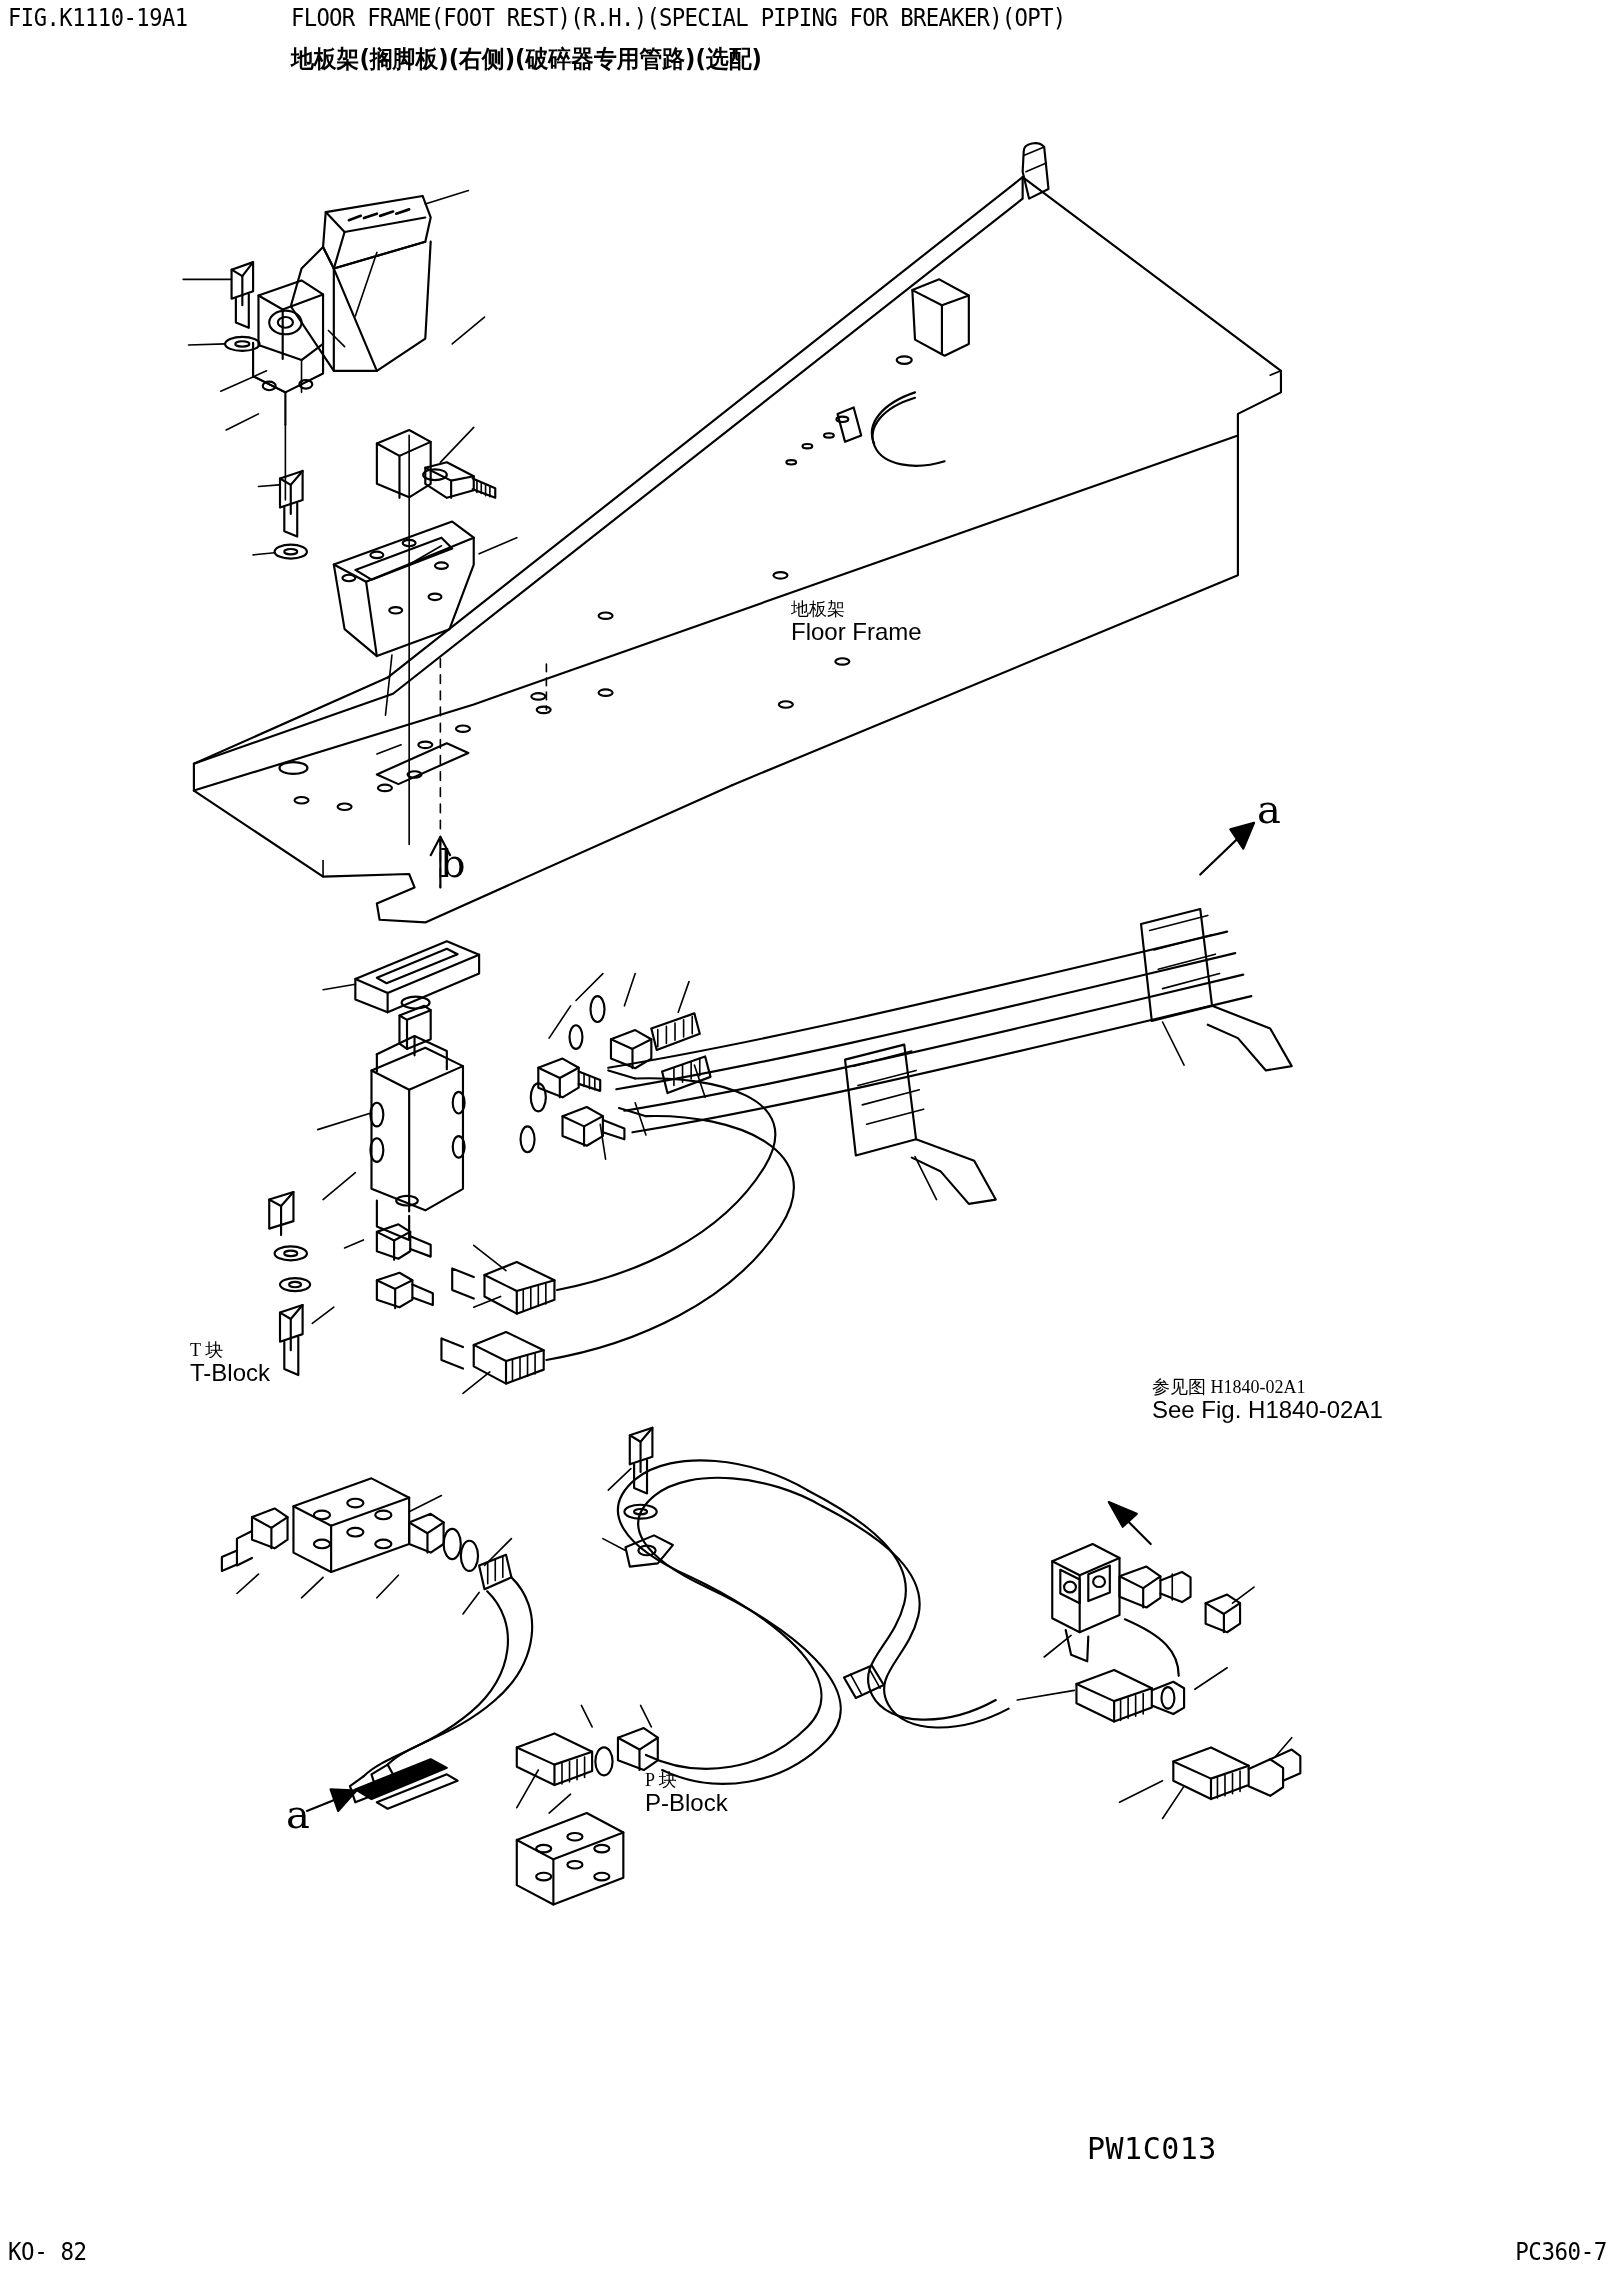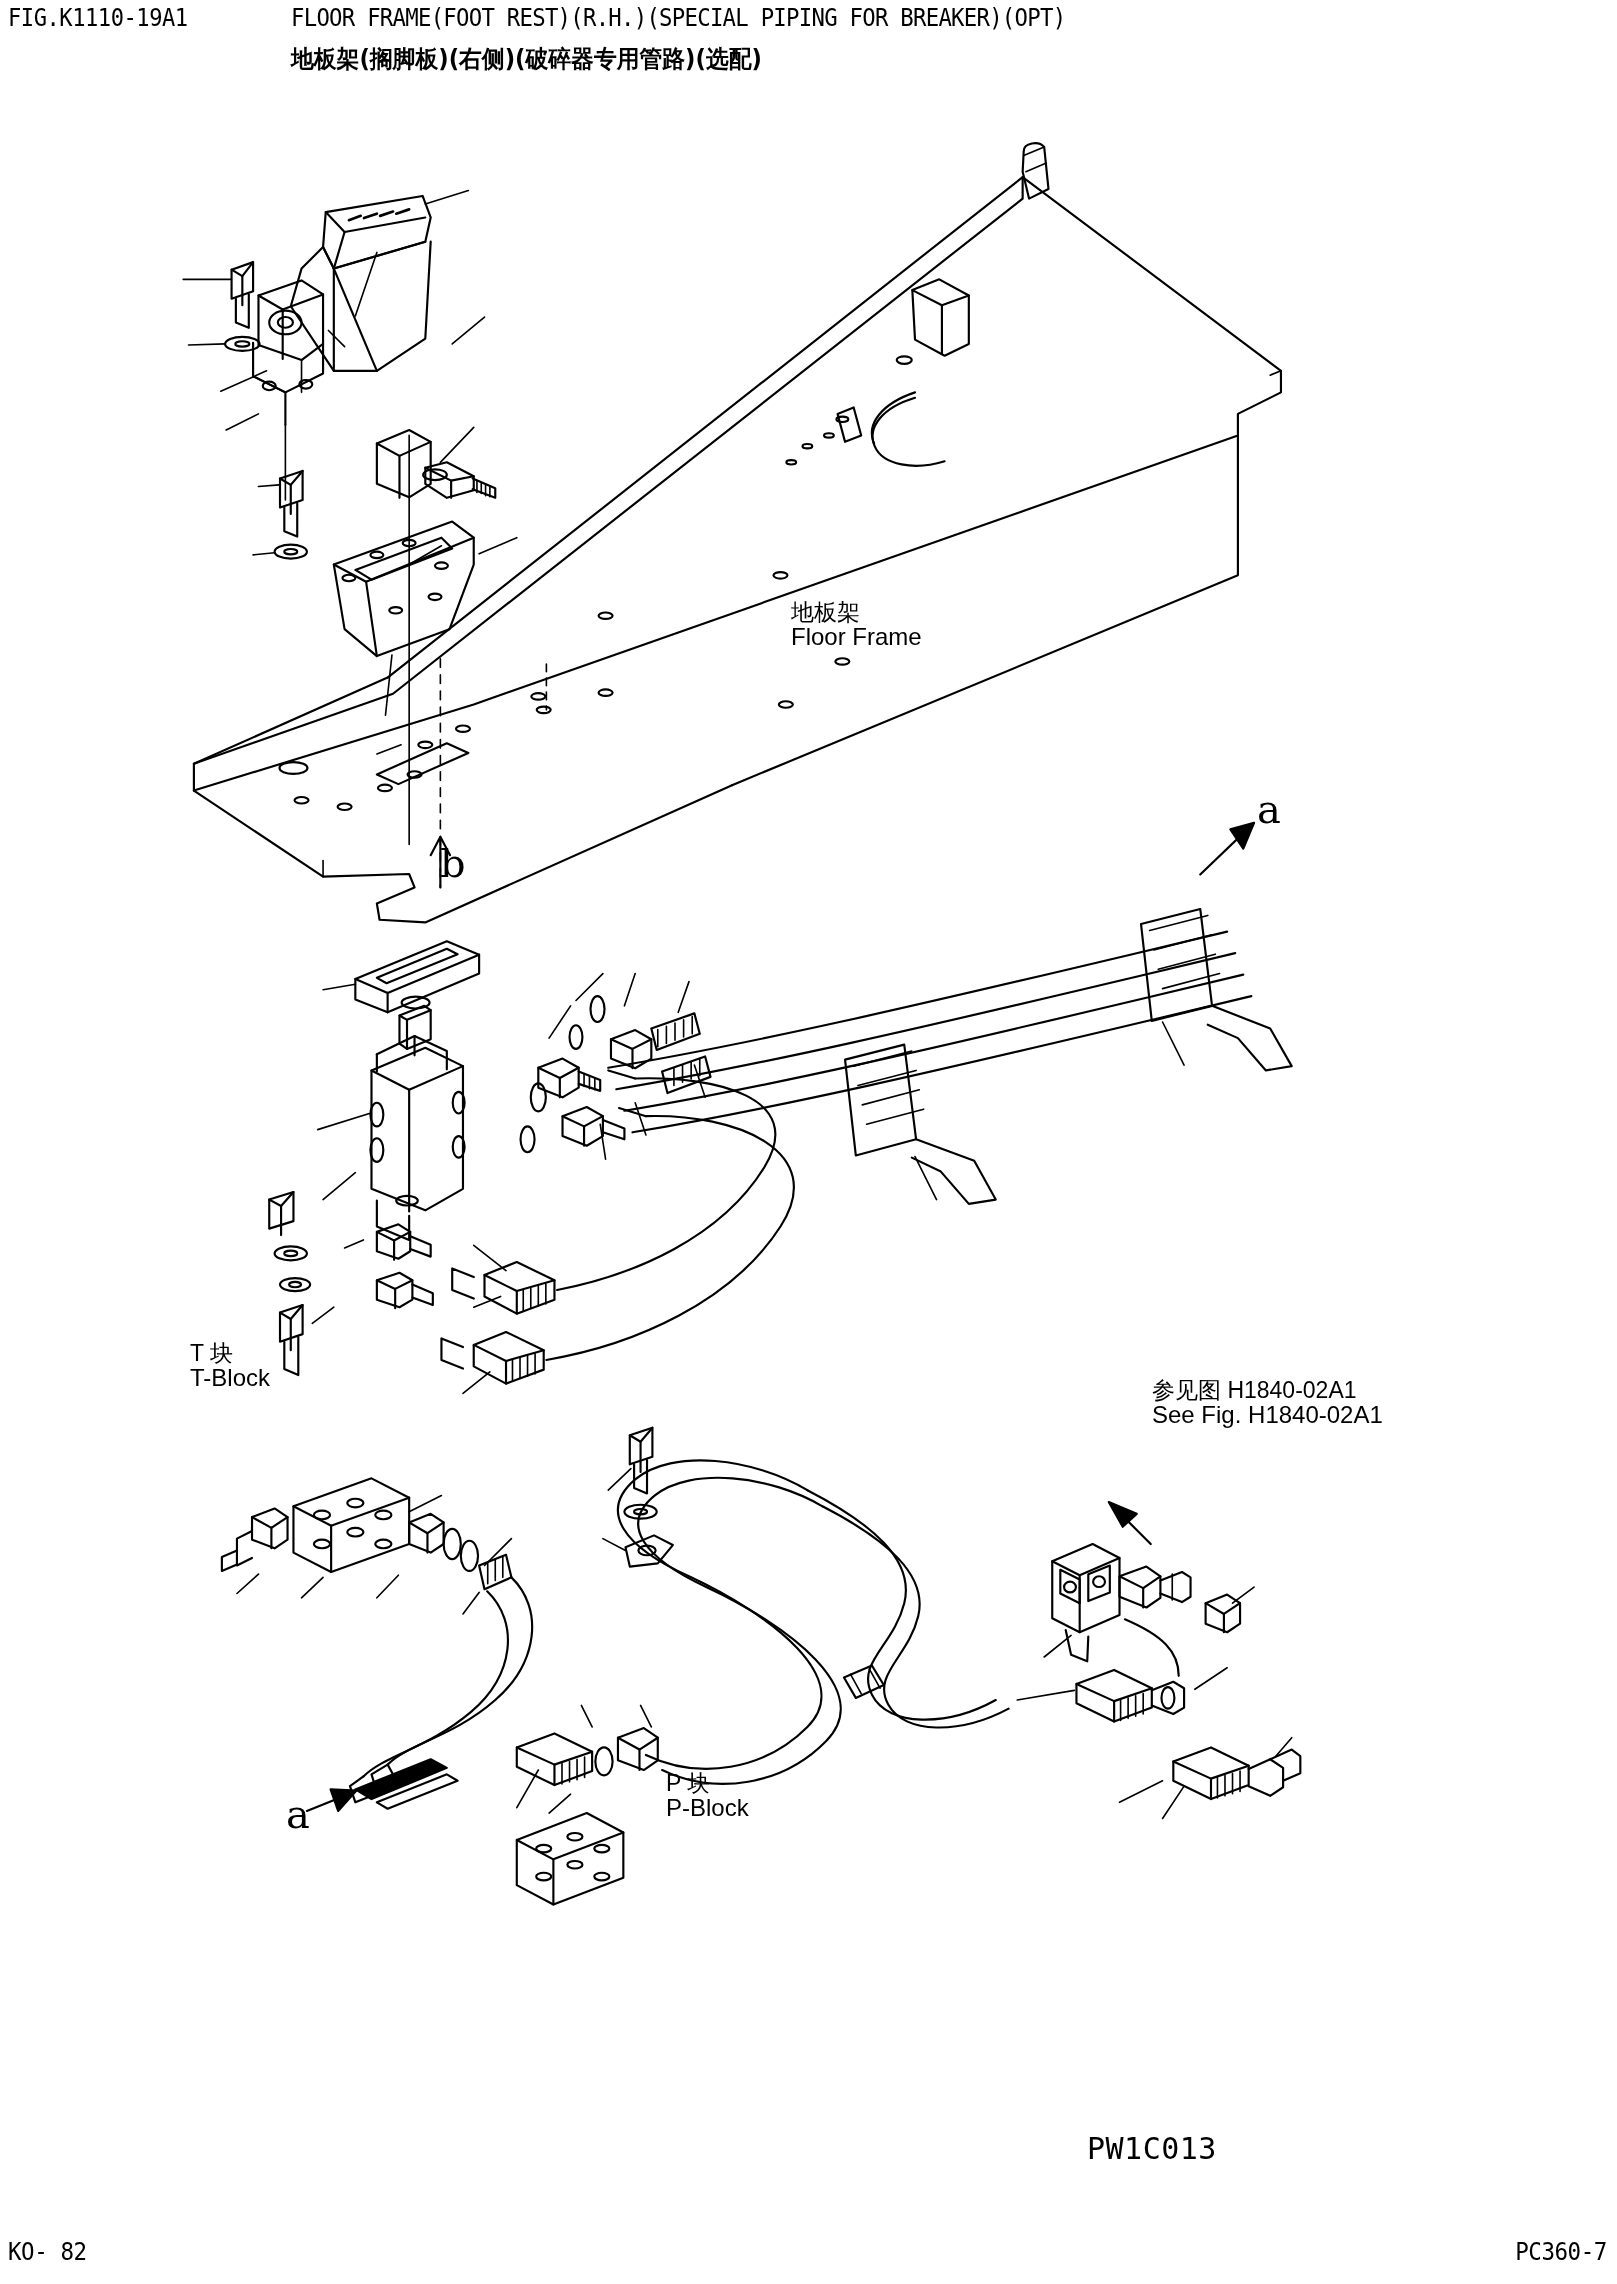--- a/index.html
+++ b/index.html
@@ -46,21 +46,21 @@
     font-size:25px;letter-spacing:-0.5px;white-space:nowrap;
     transform:scaleX(0.9);transform-origin:right bottom;
   }
 
   
   #drawing{position:absolute;left:0;top:91px;width:1618px;height:2088px;}
   #drawing svg{display:block;width:1618px;height:2088px;}
 
   
   .anno{position:absolute;white-space:nowrap;line-height:1.05;}
-  .anno .cn{font-family:Liberation Sans, sans-serif;font-size:23px;display:block;}
+  .anno .cn{font-family:Liberation Serif, serif;font-size:18px;display:block;}
   .anno .en{font-family:Liberation Sans, sans-serif;font-size:24px;display:block;}
 
   .bigletter{
     position:absolute;
     font-family:"DejaVu Serif","Liberation Serif",serif;
     font-size:40px;font-style:normal;
   }
   .drawcode{
     position:absolute;
     font-family:"DejaVu Sans Mono","Liberation Mono",monospace;
@@ -585,21 +585,21 @@
     <div class="anno" style="left:1152px;top:1287px;">
       <span class="cn">参见图 H1840-02A1</span>
       <span class="en">See Fig. H1840-02A1</span>
     </div>
 
     <div class="anno" style="left:190px;top:1250px;">
       <span class="cn">T 块</span>
       <span class="en">T-Block</span>
     </div>
 
-    <div class="anno" style="left:645px;top:1680px;margin-left:21px;">
+    <div class="anno" style="left:645px;top:1680px;">
       <span class="cn">P 块</span>
       <span class="en">P-Block</span>
     </div>
 
     <div class="bigletter" style="left:1257px;top:695px;">a</div>
 
     <div class="bigletter" style="left:440px;top:749px;">b</div>
 
     <div class="bigletter" style="left:286px;top:1700px;">a</div>
 

